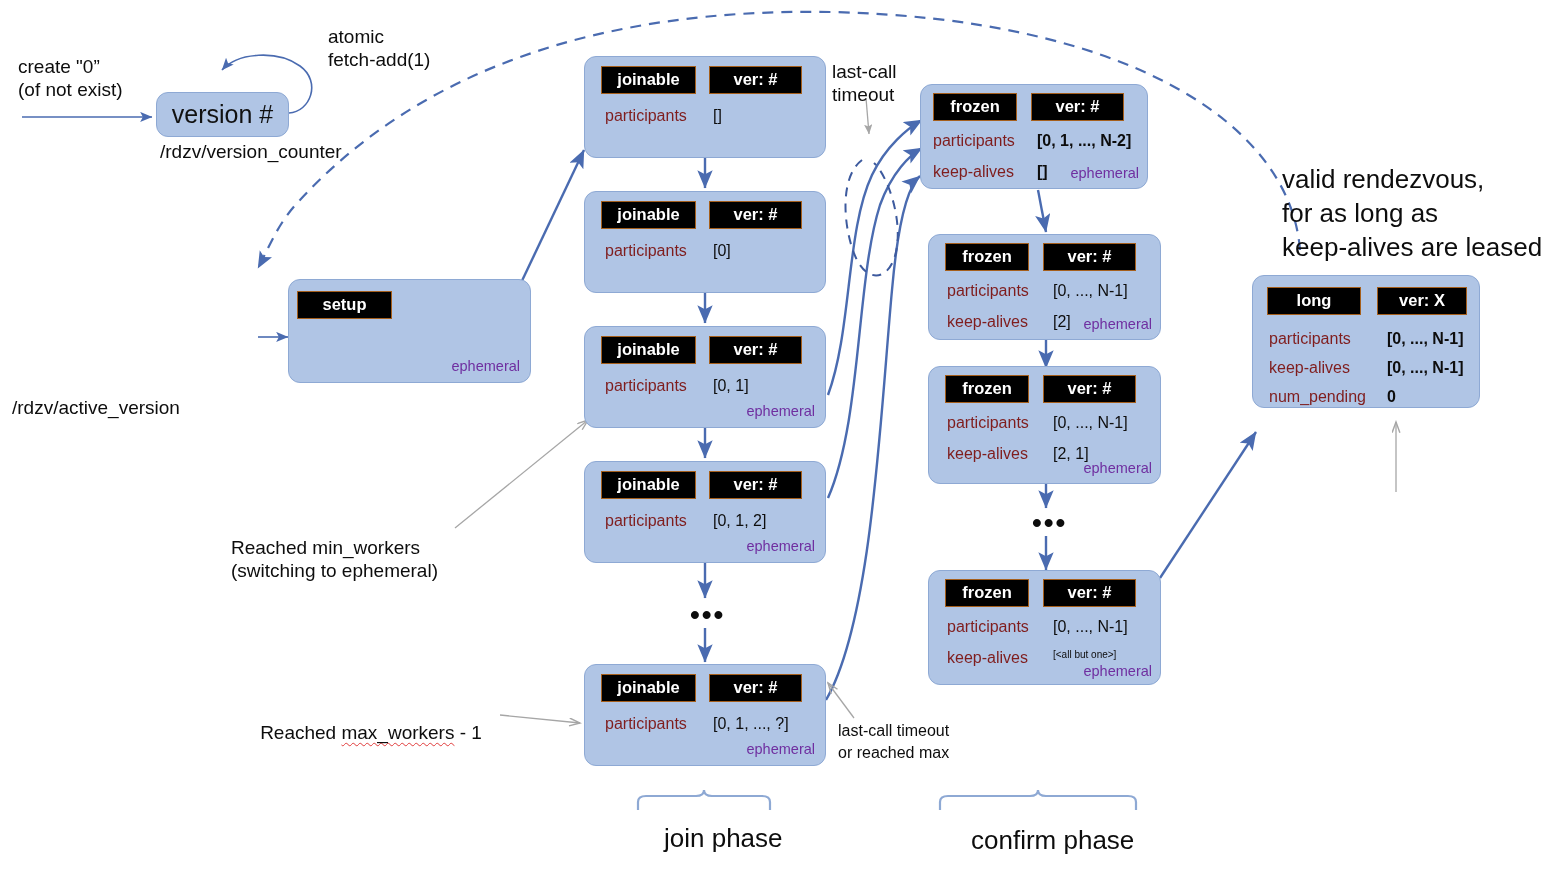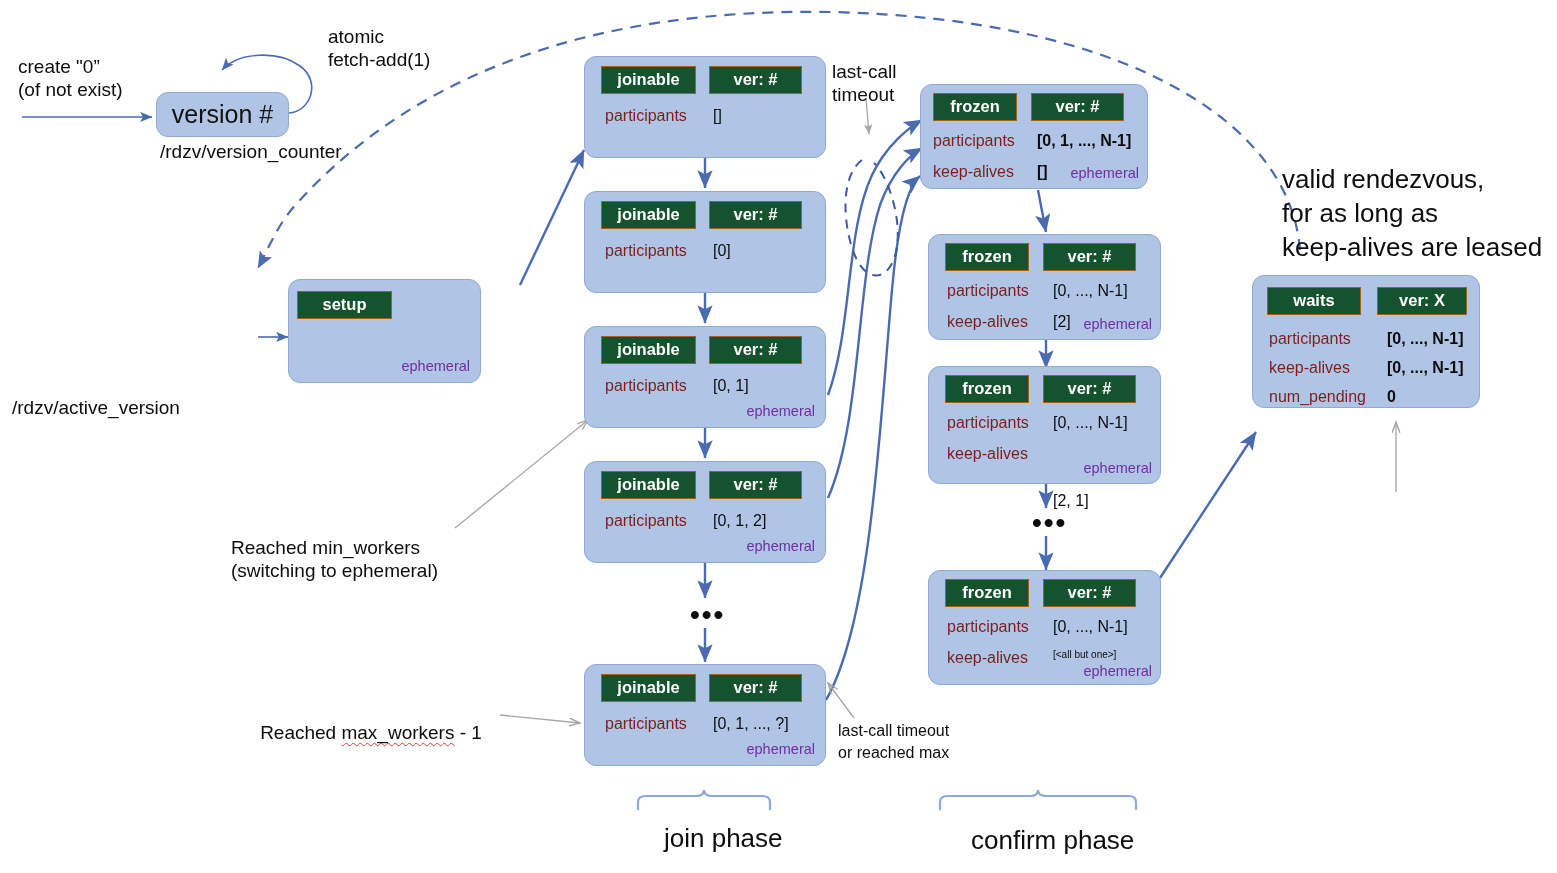--- a/index.html
+++ b/index.html
@@ -14,21 +14,21 @@
     border:1px solid #8ea9d4;
     border-radius:12px;
     box-sizing:border-box;
   }
   .sbox.plain{display:flex;align-items:center;justify-content:center;}
   .bigtitle{font-size:27px;color:#111;white-space:nowrap;}
   .vbox .bigtitle{font-size:25px;}
 
   .badge{
     position:absolute;
-    background:#14532d;
+    background:#000000;
     border:1.5px solid #a55f1c;
     color:#ffffff;
     font-size:16.5px;
     font-weight:bold;
     text-align:center;
     line-height:1;
     padding:4px 0 5px 0;
     box-sizing:border-box;
   }
   .fkey{position:absolute;font-size:16px;color:#7f1d1d;white-space:nowrap;line-height:1;}
@@ -118,21 +118,21 @@
   <div class="lbl" style="left:328px; top:25px;">atomic
 fetch-add(1)</div>
 
   <div class="sbox plain vbox" style="left:156px; top:92px; width:133px; height:45px;">
     <span class="bigtitle">version #</span>
   </div>
   <div class="lbl path" style="left:160px; top:140px;">/rdzv/version_counter</div>
 
   <div class="lbl path" style="left:12px; top:396px;">/rdzv/active_version</div>
 
-  <div class="sbox" style="left:288px; top:279px; width:193px; height:104px;">
+  <div class="sbox" style="left:288px; top:279px; width:243px; height:104px;">
     <div class="badge" style="left:8px; top:11px; width:95px;">setup</div>
     <div class="eph" style="right:10px; bottom:9px;">ephemeral</div>
   </div>
 
   <div class="sbox" style="left:584px; top:56px; width:242px; height:102px;">
     <div class="badge" style="left:16px; top:9px; width:95px;">joinable</div>
     <div class="badge" style="left:124px; top:9px; width:93px;">ver: #</div>
     <div class="fkey" style="left:20px; top:51px;">participants</div>
     <div class="fval" style="left:128px; top:51px;">[]</div>
   </div>
@@ -167,21 +167,21 @@
     <div class="badge" style="left:124px; top:9px; width:93px;">ver: #</div>
     <div class="fkey" style="left:20px; top:51px;">participants</div>
     <div class="fval" style="left:128px; top:51px;">[0, 1, ..., ?]</div>
     <div class="eph" style="right:10px; bottom:9px;">ephemeral</div>
   </div>
 
   <div class="sbox" style="left:920px; top:84px; width:228px; height:105px;">
     <div class="badge" style="left:12px; top:8px; width:84px;">frozen</div>
     <div class="badge" style="left:110px; top:8px; width:93px;">ver: #</div>
     <div class="fkey" style="left:12px; top:48px;">participants</div>
-    <div class="fval bold" style="left:116px; top:48px;">[0, 1, ..., N-1]</div>
+    <div class="fval bold" style="left:116px; top:48px;">[0, 1, ..., N-2]</div>
     <div class="fkey" style="left:12px; top:79px;">keep-alives</div>
     <div class="fval bold" style="left:116px; top:79px;">[]</div>
     <div class="eph" style="right:8px; bottom:8px;">ephemeral</div>
   </div>
 
   <div class="sbox" style="left:928px; top:234px; width:233px; height:106px;">
     <div class="badge" style="left:16px; top:8px; width:84px;">frozen</div>
     <div class="badge" style="left:114px; top:8px; width:93px;">ver: #</div>
     <div class="fkey" style="left:18px; top:48px;">participants</div>
     <div class="fval" style="left:124px; top:48px;">[0, ..., N-1]</div>
@@ -189,42 +189,42 @@
     <div class="fval" style="left:124px; top:79px;">[2]</div>
     <div class="eph" style="right:8px; bottom:8px;">ephemeral</div>
   </div>
 
   <div class="sbox" style="left:928px; top:366px; width:233px; height:118px;">
     <div class="badge" style="left:16px; top:8px; width:84px;">frozen</div>
     <div class="badge" style="left:114px; top:8px; width:93px;">ver: #</div>
     <div class="fkey" style="left:18px; top:48px;">participants</div>
     <div class="fval" style="left:124px; top:48px;">[0, ..., N-1]</div>
     <div class="fkey" style="left:18px; top:79px;">keep-alives</div>
-    <div class="fval" style="left:124px; top:79px;margin-top:47px;">[2, 1]</div>
+    <div class="fval" style="left:124px; top:79px;">[2, 1]</div>
     <div class="eph" style="right:8px; bottom:8px;">ephemeral</div>
   </div>
 
   <div class="dots" style="left:1032px; top:509px;">•••</div>
 
   <div class="sbox" style="left:928px; top:570px; width:233px; height:115px;">
     <div class="badge" style="left:16px; top:8px; width:84px;">frozen</div>
     <div class="badge" style="left:114px; top:8px; width:93px;">ver: #</div>
     <div class="fkey" style="left:18px; top:48px;">participants</div>
     <div class="fval" style="left:124px; top:48px;">[0, ..., N-1]</div>
     <div class="fkey" style="left:18px; top:79px;">keep-alives</div>
     <div class="fval" style="left:124px; top:79px; font-size:10px;">[&lt;all but one&gt;]</div>
     <div class="eph" style="right:8px; bottom:6px;">ephemeral</div>
   </div>
 
   <div class="lbl big" style="left:1282px; top:163px; line-height:1.3;">valid rendezvous,
 for as long as
 keep-alives are leased</div>
 
   <div class="sbox" style="left:1252px; top:275px; width:228px; height:133px;">
-    <div class="badge" style="left:14px; top:11px; width:94px;">waits</div>
+    <div class="badge" style="left:14px; top:11px; width:94px;">long</div>
     <div class="badge" style="left:124px; top:11px; width:90px;">ver: X</div>
     <div class="fkey" style="left:16px; top:55px;">participants</div>
     <div class="fval bold" style="left:134px; top:55px;">[0, ..., N-1]</div>
     <div class="fkey" style="left:16px; top:84px;">keep-alives</div>
     <div class="fval bold" style="left:134px; top:84px;">[0, ..., N-1]</div>
     <div class="fkey" style="left:16px; top:113px;">num_pending</div>
     <div class="fval bold" style="left:134px; top:113px;">0</div>
   </div>
 
 

